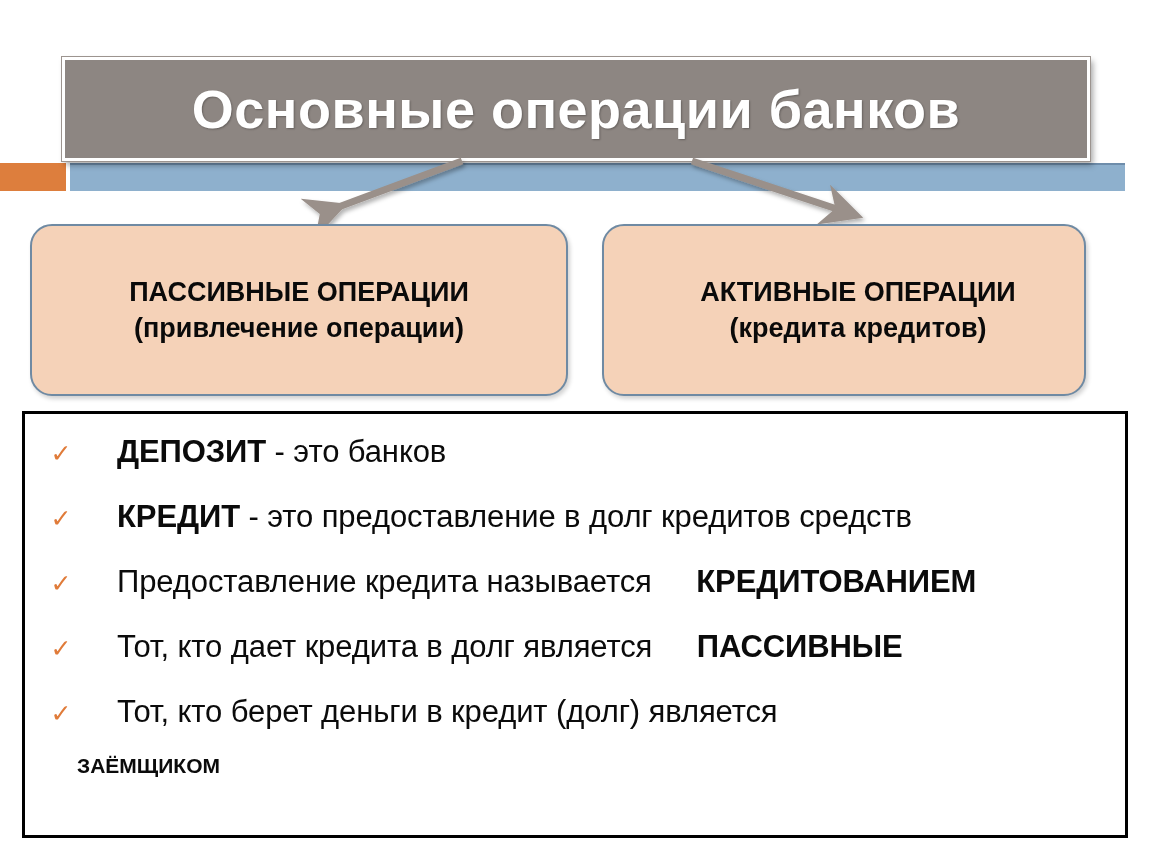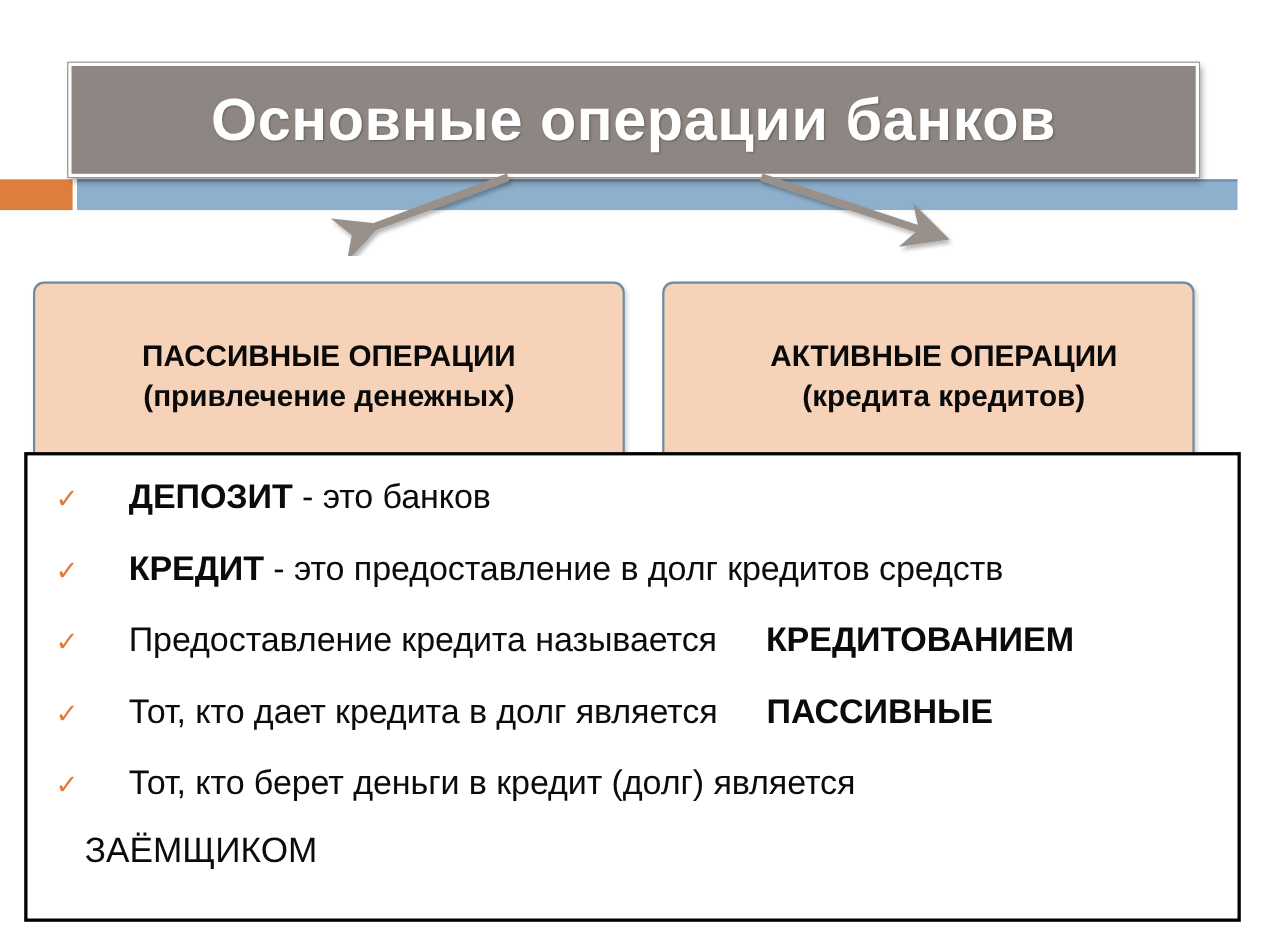--- a/index.html
+++ b/index.html
@@ -77,28 +77,27 @@
     pointer-events: none;
   }
 
   
   .cat-box {
     position: absolute;
     top: 224px;
     height: 172px;
     background: #f5d2b8;
     border: 2px solid #6f8aa3;
-    border-radius: 10px;
+    border-radius: 22px;
     box-sizing: border-box;
     display: flex;
     flex-direction: column;
     align-items: center;
     justify-content: center;
     box-shadow: 2px 3px 4px rgba(0,0,0,0.18);
-    margin-top: 32px;
   }
   .cat-box.left  { left: 30px;  width: 538px; }
   .cat-box.right { left: 602px; width: 484px; padding-left: 28px; }
 
   .cat-line {
     color: #0a0a0a;
     font-size: 27px;
     font-weight: bold;
     line-height: 1.35;
     text-align: center;
@@ -139,22 +138,22 @@
     font-size: 31px;
     line-height: 1.28;
     font-weight: normal;
     letter-spacing: -0.1px;
   }
   .bullet-text b { font-weight: bold; margin-left: 36px; }
 
   .cont-line {
     margin: -4px 0 0 40px;
     color: #0b0b0b;
-    font-size: 32px;
-    font-weight: normal;
+    font-size: 21px;
+    font-weight: bold;
     line-height: 1.28;
   }
 </style>
 </head>
 <body>
 
 <div class="slide">
 
   <div class="band-orange"></div>
   <div class="band-blue"></div>
@@ -177,21 +176,21 @@
     </defs>
 
     <g filter="url(#ashadow)">
       <line x1="462" y1="161" x2="325" y2="212" stroke="#9a908a" stroke-width="7" marker-end="url(#arrowheadL)"></line>
       <line x1="692" y1="161" x2="846" y2="212" stroke="#9a908a" stroke-width="7" marker-end="url(#arrowheadR)"></line>
     </g>
   </svg>
 
   <div class="cat-box left">
     <div class="cat-line">ПАССИВНЫЕ ОПЕРАЦИИ</div>
-    <div class="cat-line">(привлечение денежных)</div>
+    <div class="cat-line">(привлечение операции)</div>
   </div>
 
   <div class="cat-box right">
     <div class="cat-line">АКТИВНЫЕ ОПЕРАЦИИ</div>
     <div class="cat-line">(кредита кредитов)</div>
   </div>
 
   <div class="content-box">
 
     <div class="bullet-row">

